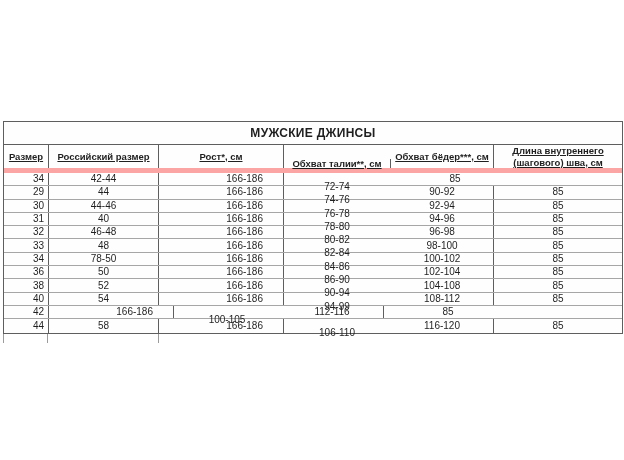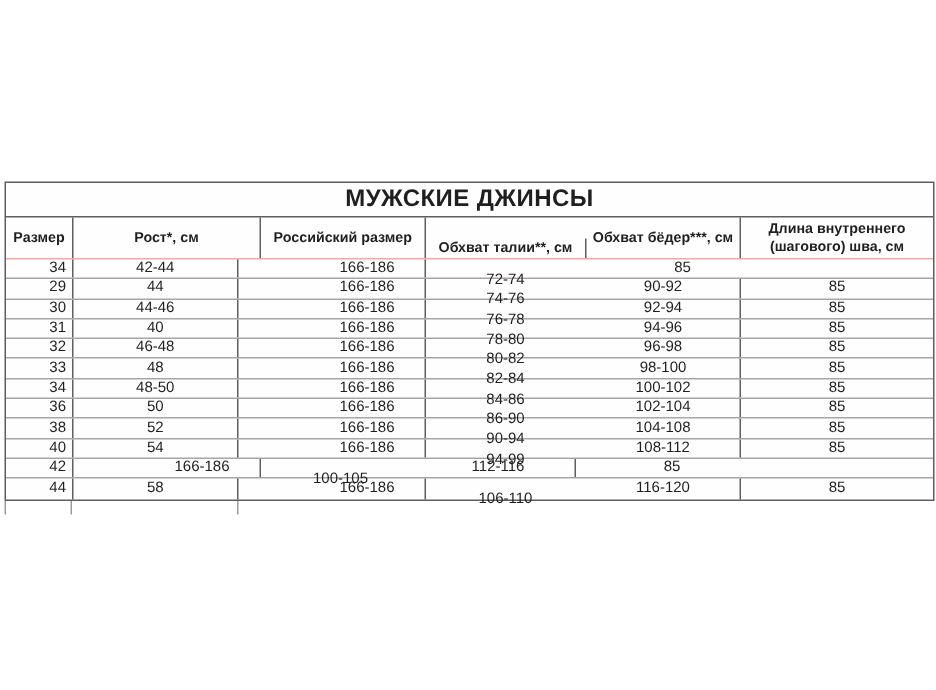--- a/index.html
+++ b/index.html
@@ -27,28 +27,29 @@
     color: #1f1f1f;
   }
   .title-row {
     box-sizing: border-box;
     height: 23px;
     border-bottom: 1px solid #5e5e5e;
     display: flex;
     align-items: center;
     justify-content: center;
     font-weight: bold;
-    font-size: 16px;
+    font-size: 12px;
     letter-spacing: 0.3px;
   }
   .header-row {
     box-sizing: border-box;
     height: 28px;
-    border-bottom: 1px solid #fca5a5;
-    display: flex;
+    border-bottom: 5px solid #fca5a5;
+    display: flex;
+    text-decoration: underline;
   }
   .hcell {
     box-sizing: border-box;
     border-right: 1px solid #5e5e5e;
     display: flex;
     align-items: center;
     justify-content: center;
     text-align: center;
     font-weight: bold;
     font-size: 9.5px;
@@ -96,22 +97,22 @@
   .stub-col2  { left: 158px; }
 </style>
 </head>
 <body>
 
 <div class="page">
   <div class="jtable">
     <div class="title-row">МУЖСКИЕ ДЖИНСЫ</div>
     <div class="header-row" id="header-row">
         <div class="hcell c0">Размер</div>
+        <div class="hcell c1">Российский размер</div>
         <div class="hcell c2">Рост*, см</div>
-        <div class="hcell c1">Российский размер</div>
         <div class="hcell c3">Обхват талии**, см</div>
         <div class="hcell c4">Обхват бёдер***, см</div>
         <div class="hcell c5">Длина внутреннего (шагового) шва, см</div>
       </div>
     <div id="table-body">
         <div class="drow">
           <div class="dcell c0">34</div>
           <div class="dcell c1">42-44</div>
           <div class="dcell c2">166-186</div>
           <div class="dcell c3">72-74</div>
@@ -152,21 +153,21 @@
         <div class="drow">
           <div class="dcell c0">33</div>
           <div class="dcell c1">48</div>
           <div class="dcell c2">166-186</div>
           <div class="dcell c3">82-84</div>
           <div class="dcell c4">98-100</div>
           <div class="dcell c5">85</div>
         </div>
         <div class="drow">
           <div class="dcell c0">34</div>
-          <div class="dcell c1">48-50</div>
+          <div class="dcell c1">78-50</div>
           <div class="dcell c2">166-186</div>
           <div class="dcell c3">84-86</div>
           <div class="dcell c4">100-102</div>
           <div class="dcell c5">85</div>
         </div>
         <div class="drow">
           <div class="dcell c0">36</div>
           <div class="dcell c1">50</div>
           <div class="dcell c2">166-186</div>
           <div class="dcell c3">86-90</div>

